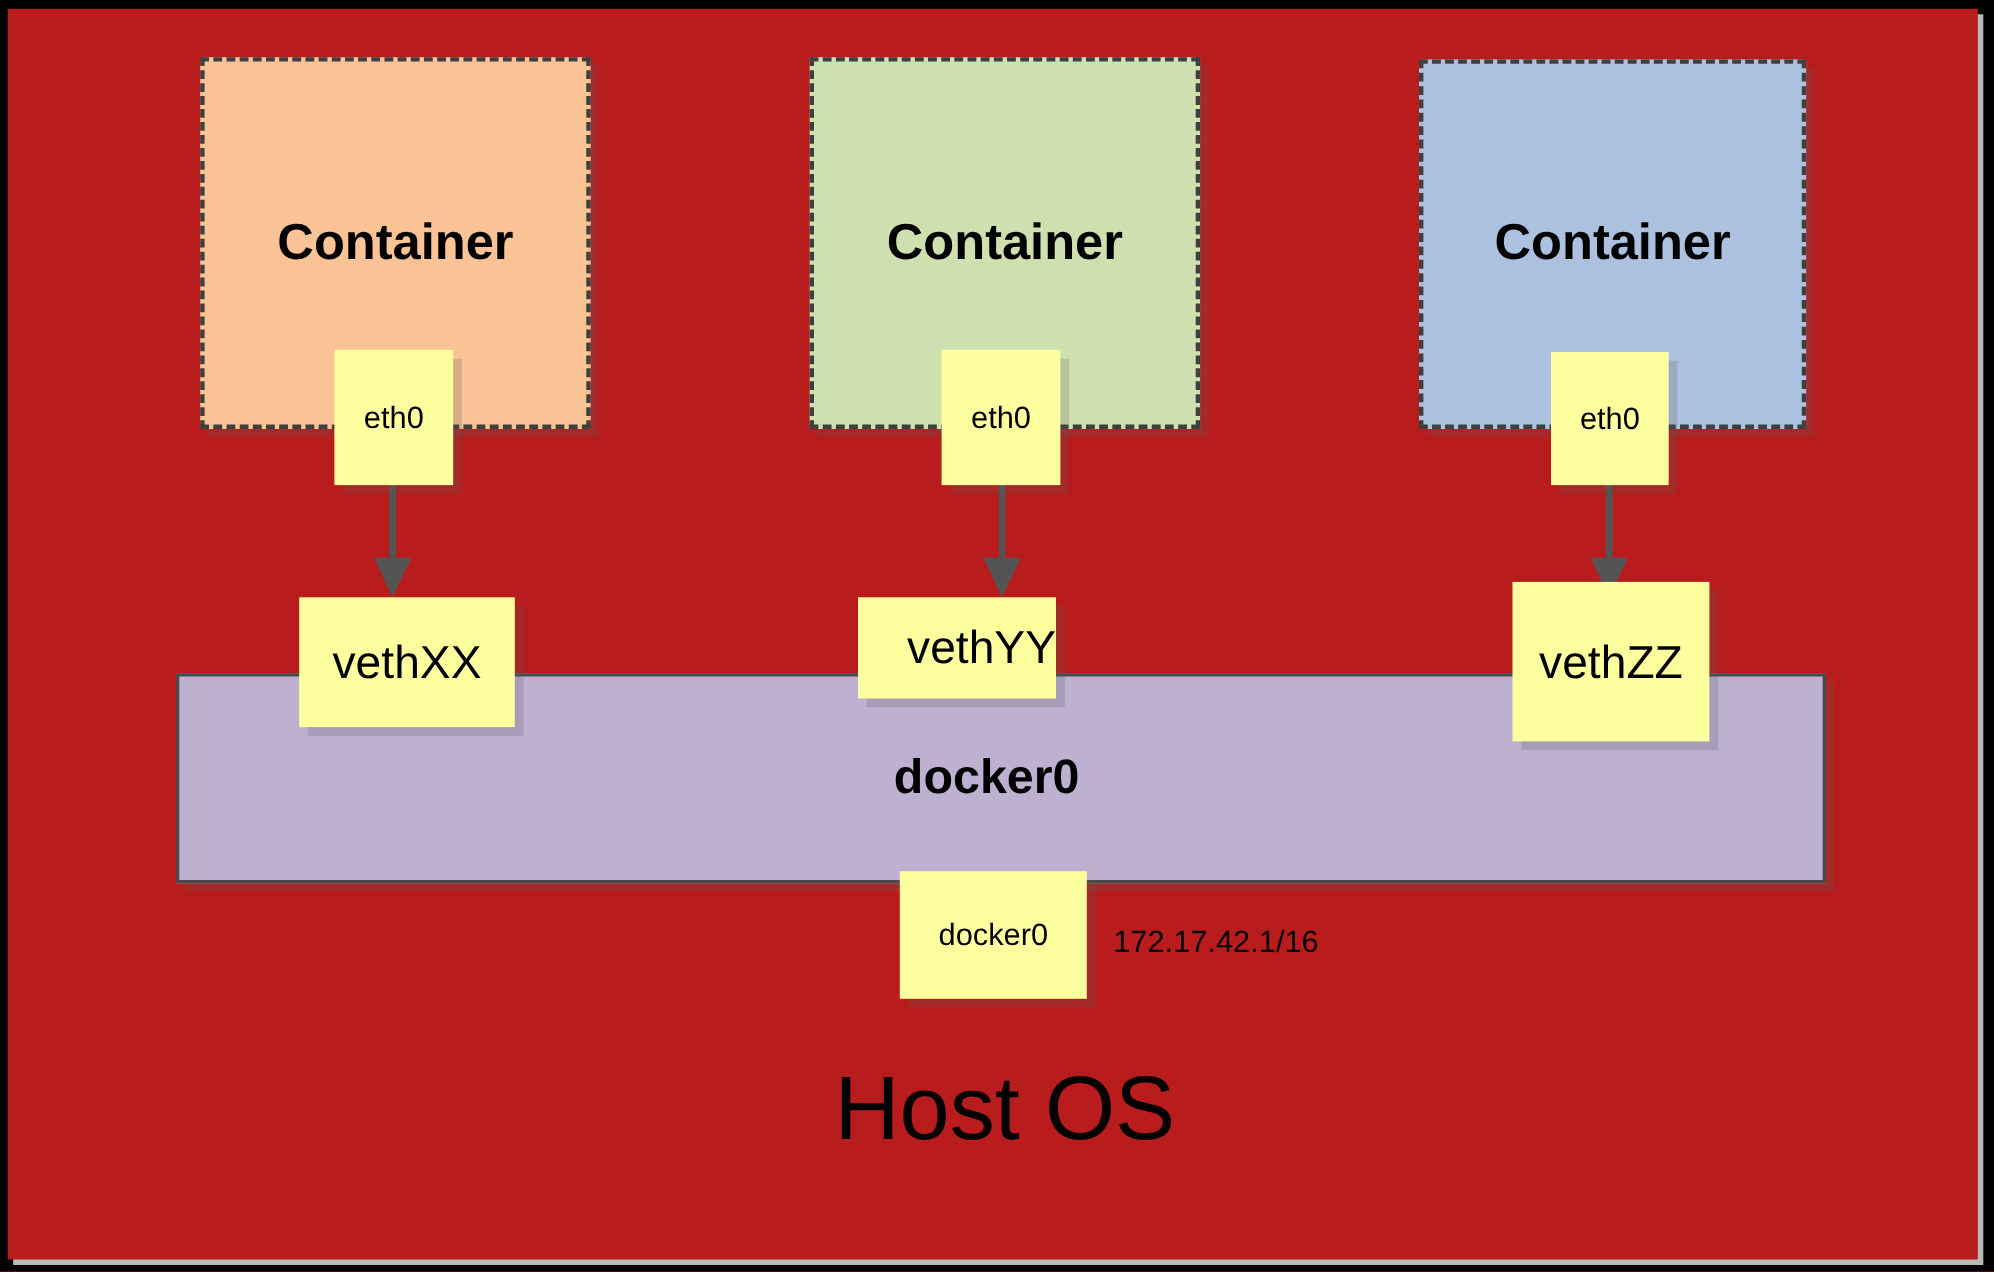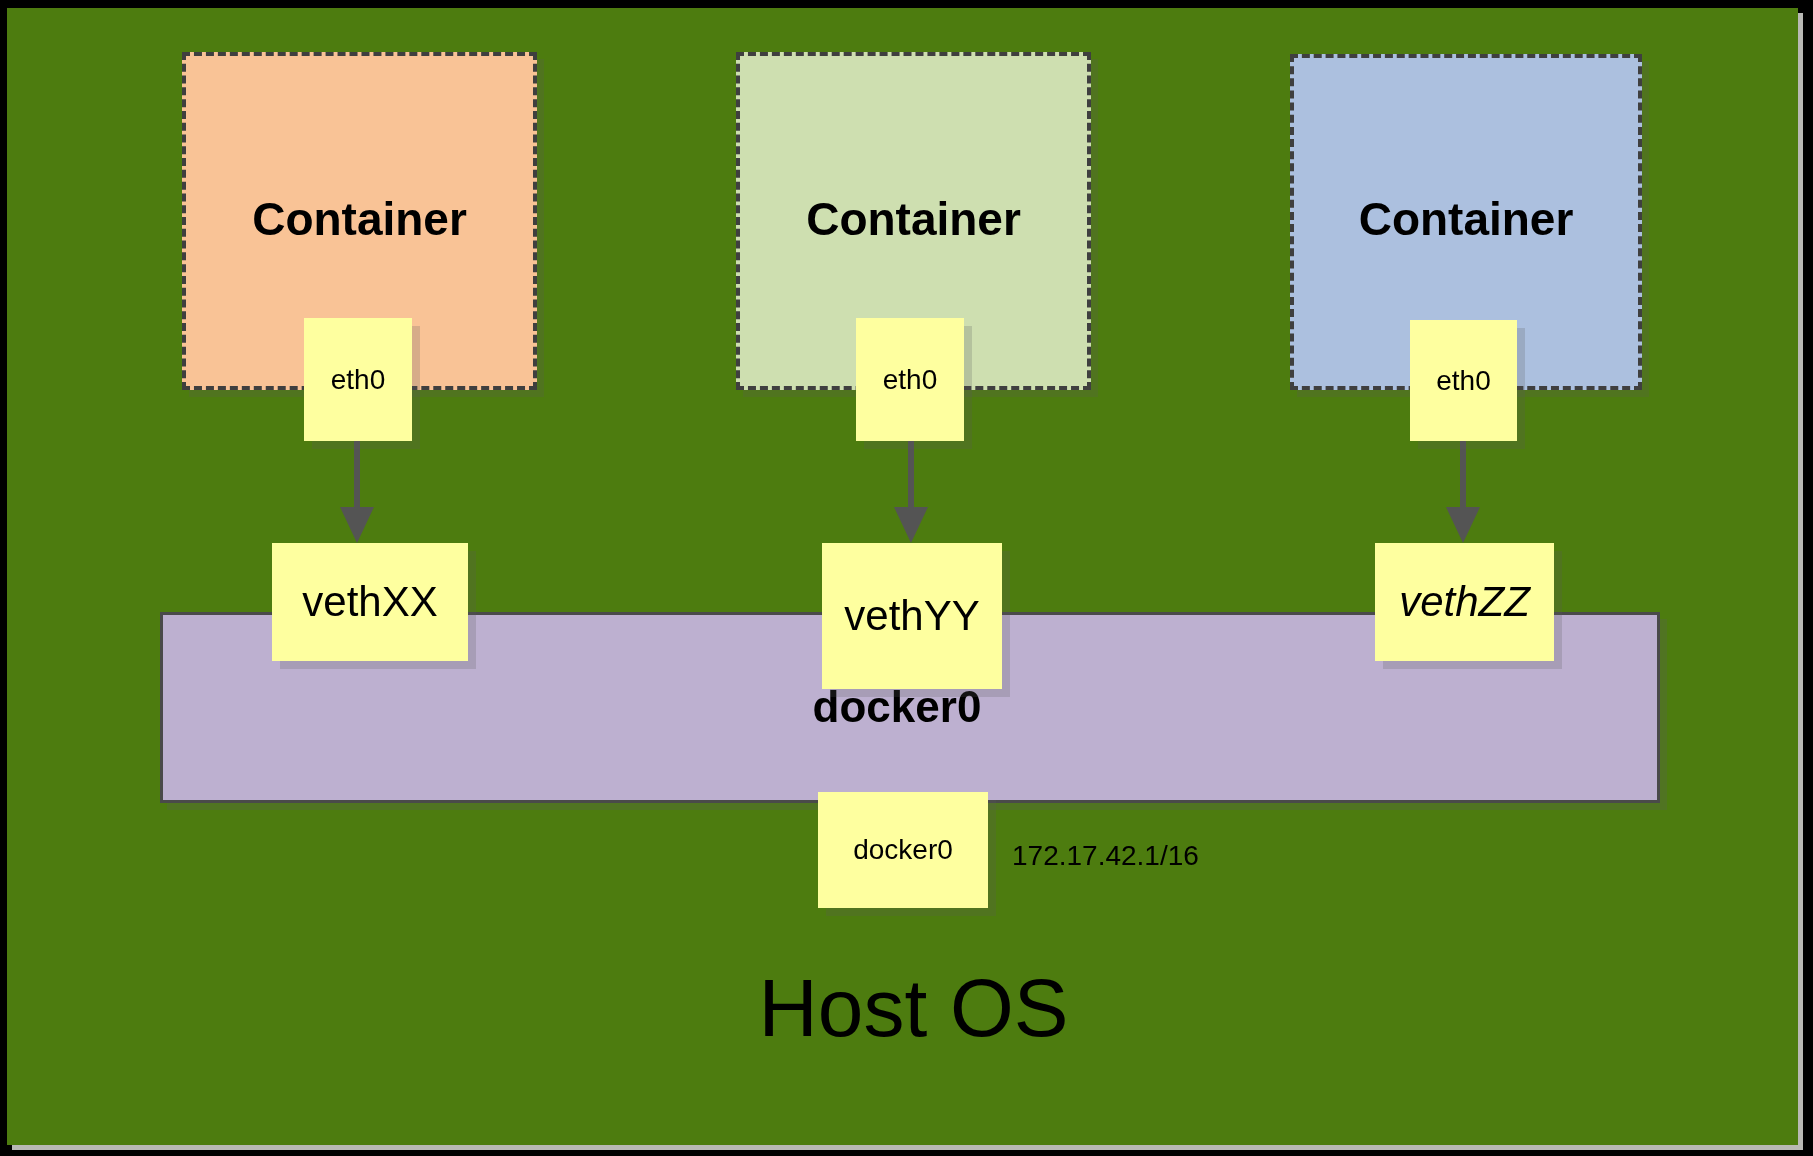--- a/index.html
+++ b/index.html
@@ -2,21 +2,21 @@
 <html><head>
 <meta charset="utf-8">
 <style>
   html,body{margin:0;padding:0;}
   body{
     width:1813px;height:1156px;position:relative;overflow:hidden;
     background:#000;font-family:"Liberation Sans", sans-serif;color:#000;
   }
   #canvas{
     position:absolute;left:7px;top:8px;width:1791px;height:1137px;
-    background:#4d7c0f;box-shadow:5px 5px 0 #b9b9b5;
+    background:#b91c1c;box-shadow:5px 5px 0 #b9b9b5;
   }
   .abs{position:absolute;box-sizing:border-box;}
   .container-box{
     border:4px dashed #3f3f3f;
     box-shadow:7px 7px 0 rgba(90,90,90,0.22);
     z-index:1;
   }
   .container-label{
     position:absolute;left:0;right:0;text-align:center;
     font-size:46px;font-weight:bold;line-height:54px;
@@ -100,24 +100,24 @@
   <div class="abs note eth-note" style="left:849px;top:262px;width:108px;height:123px;">
     <span>eth0</span>
   </div>
   <div class="abs note eth-note" style="left:1403px;top:264px;width:107px;height:121px;">
     <span>eth0</span>
   </div>
 
   <div class="abs note veth-note" style="left:265px;top:535px;width:196px;height:118px;">
     <span>vethXX</span>
   </div>
-  <div class="abs note veth-note" style="left:815px;top:535px;width:180px;height:146px;">
+  <div class="abs note veth-note" style="left:773px;top:535px;width:180px;height:92px;justify-content:flex-end;">
     <span>vethYY</span>
   </div>
-  <div class="abs note veth-note" style="left:1368px;top:535px;width:179px;height:118px;font-style:italic;">
+  <div class="abs note veth-note" style="left:1368px;top:521px;width:179px;height:145px;">
     <span>vethZZ</span>
   </div>
 
   <div class="abs note eth-note" style="left:811px;top:736px;width:170px;height:116px;">
     <span>docker0</span>
   </div>
   <div class="abs ip-label" style="left:1005px;top:832px;">172.17.42.1/16</div>
 
   <div class="abs host-label" style="top:958px;">Host OS</div>
 

